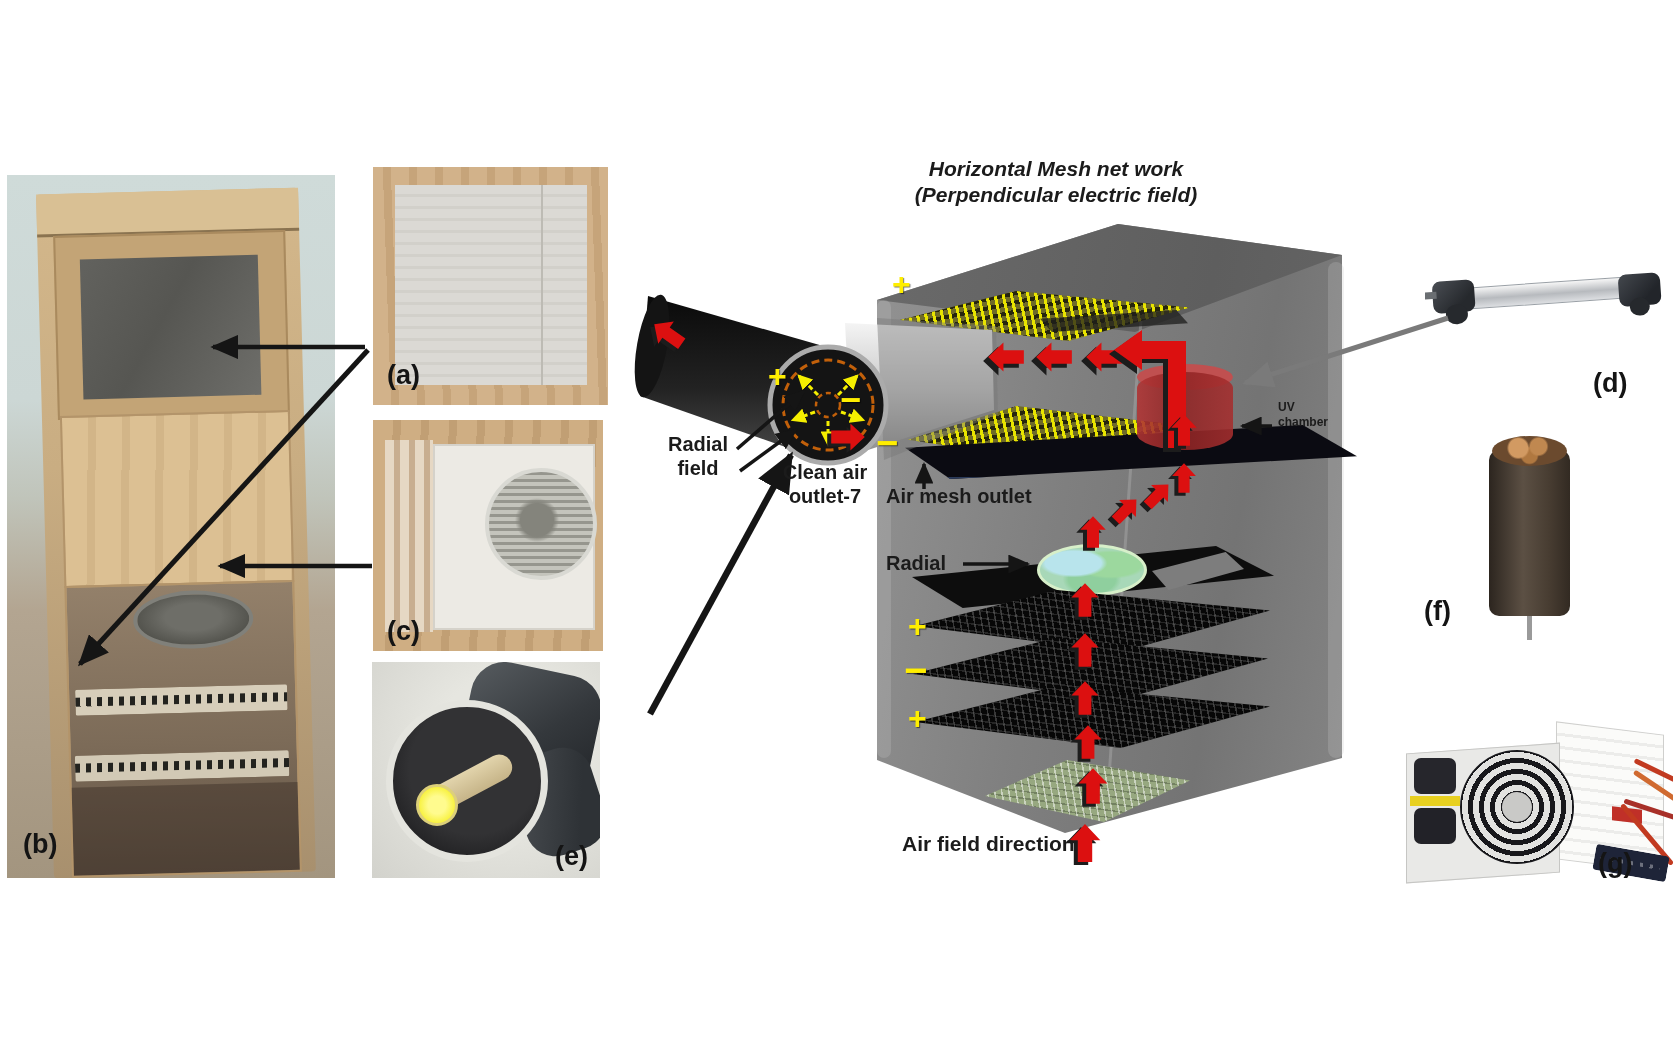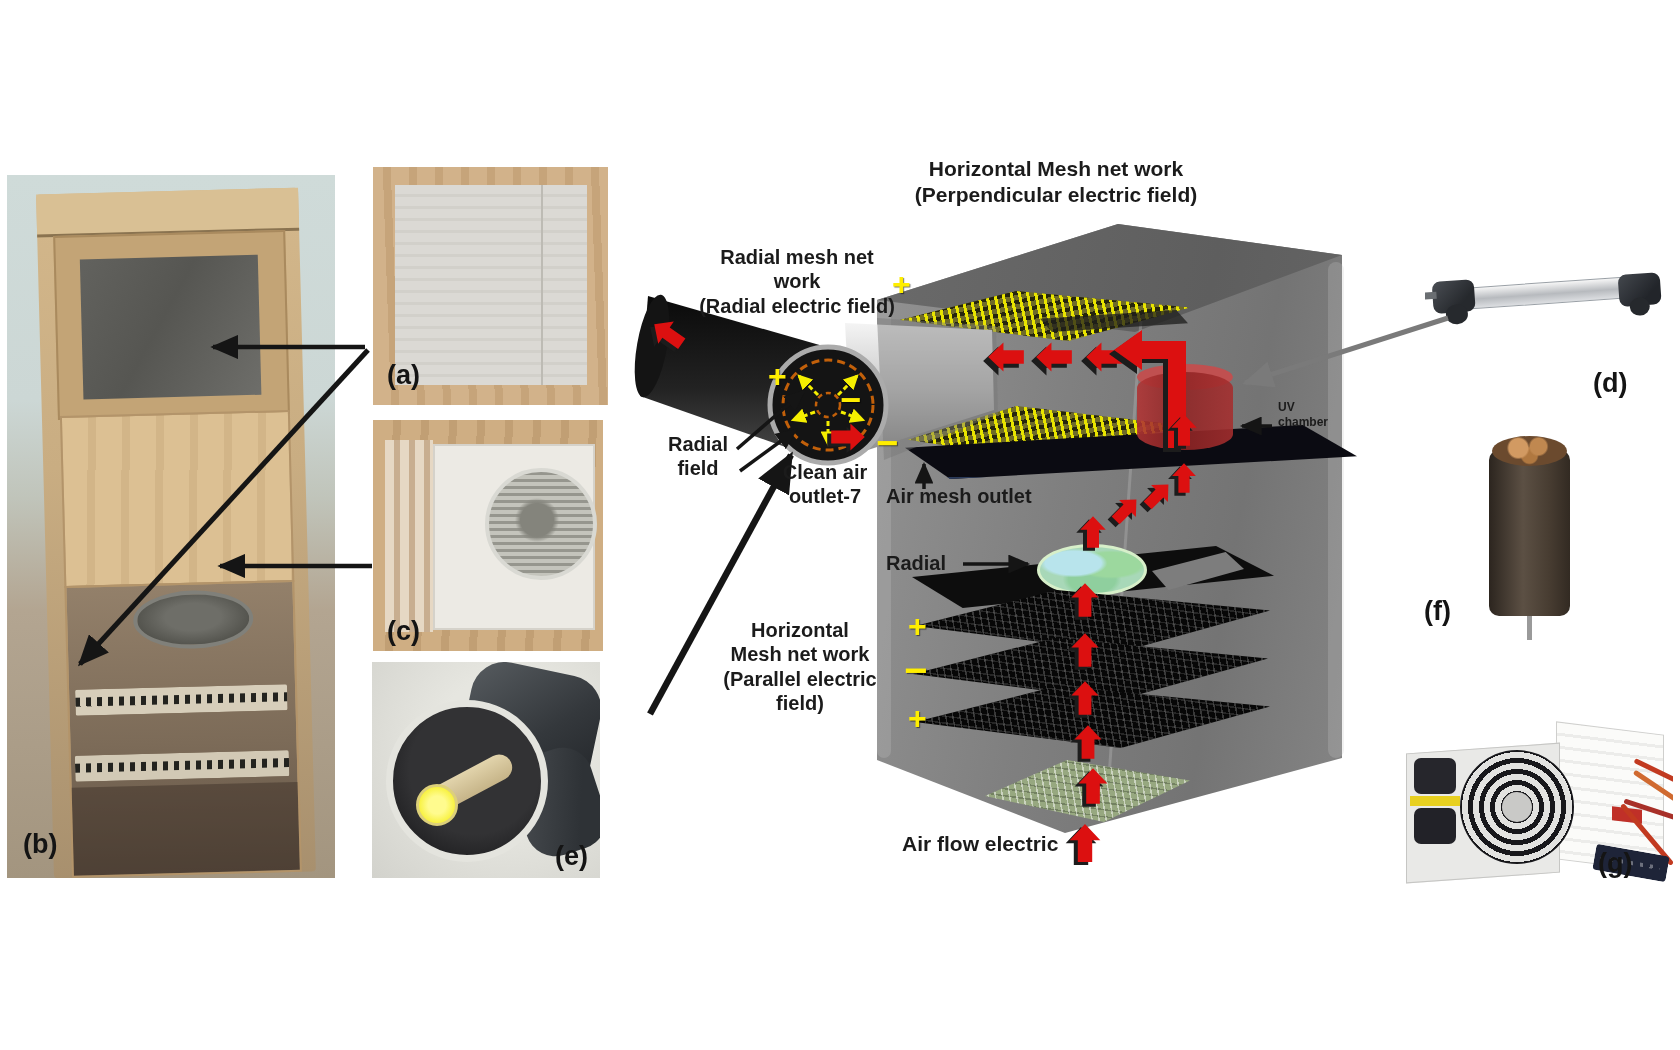--- a/index.html
+++ b/index.html
@@ -299,38 +299,31 @@
       <line x1="650" y1="714" x2="791" y2="455" stroke-width="6.5" marker-end="url(#mk)"></line>
       <line x1="737" y1="449" x2="804" y2="391" stroke-width="3.5" marker-end="url(#mk)"></line>
       <line x1="740" y1="471" x2="796" y2="430" stroke-width="3.5" marker-end="url(#mk)"></line>
       <line x1="1272" y1="426" x2="1242" y2="426" stroke-width="3.5" marker-end="url(#mk)"></line>
       <line x1="963" y1="564" x2="1028" y2="564" stroke-width="3.5" marker-end="url(#mk)"></line>
       <line x1="924" y1="489" x2="924" y2="464" stroke-width="3.5" marker-end="url(#mk)"></line>
       <line x1="1448" y1="318" x2="1245" y2="383" stroke="#7a7a7a" stroke-width="5" marker-end="url(#mg)"></line>
     </g>
   </svg>
 
-  <div class="lbl center" style="left:866px;top:156px;width:380px;font-size:21px;">Horizontal Mesh net work
+  <div class="lbl center" style="left:866px;top:156px;width:380px;font-size:21px;font-style:italic;">Horizontal Mesh net work
 (Perpendicular electric field)</div>
-  <div class="lbl center" style="left:672px;top:245px;width:250px;font-size:20px;">Radial mesh net
-work
-(Radial electric field)</div>
   <div class="lbl center" style="left:648px;top:432px;width:100px;font-size:20px;">Radial
 field</div>
   <div class="lbl center" style="left:760px;top:460px;width:130px;font-size:20px;">Clean air
 outlet-7</div>
   <div class="lbl" style="left:886px;top:484px;width:180px;font-size:20px;">Air mesh outlet</div>
   <div class="lbl" style="left:1278px;top:400px;width:110px;font-size:12px;">UV
 chamber</div>
   <div class="lbl" style="left:886px;top:551px;width:80px;font-size:20px;">Radial</div>
-  <div class="lbl center" style="left:700px;top:618px;width:200px;font-size:20px;">Horizontal
-Mesh net work
-(Parallel electric
-field)</div>
-  <div class="lbl" style="left:902px;top:831px;width:200px;font-size:21px;">Air flow electric</div>
+  <div class="lbl" style="left:902px;top:831px;width:200px;font-size:21px;">Air field direction</div>
 
   <span class="sign" style="left:892px;top:268px;">+</span>
   <span class="sign" style="left:768px;top:360px;">+</span>
   <span class="sign" style="left:840px;top:382px;font-size:36px;">−</span>
   <span class="sign" style="left:876px;top:424px;font-size:38px;">−</span>
   <span class="sign" style="left:908px;top:610px;">+</span>
   <span class="sign" style="left:904px;top:650px;font-size:40px;">−</span>
   <span class="sign" style="left:908px;top:702px;">+</span>
 
 </div>

